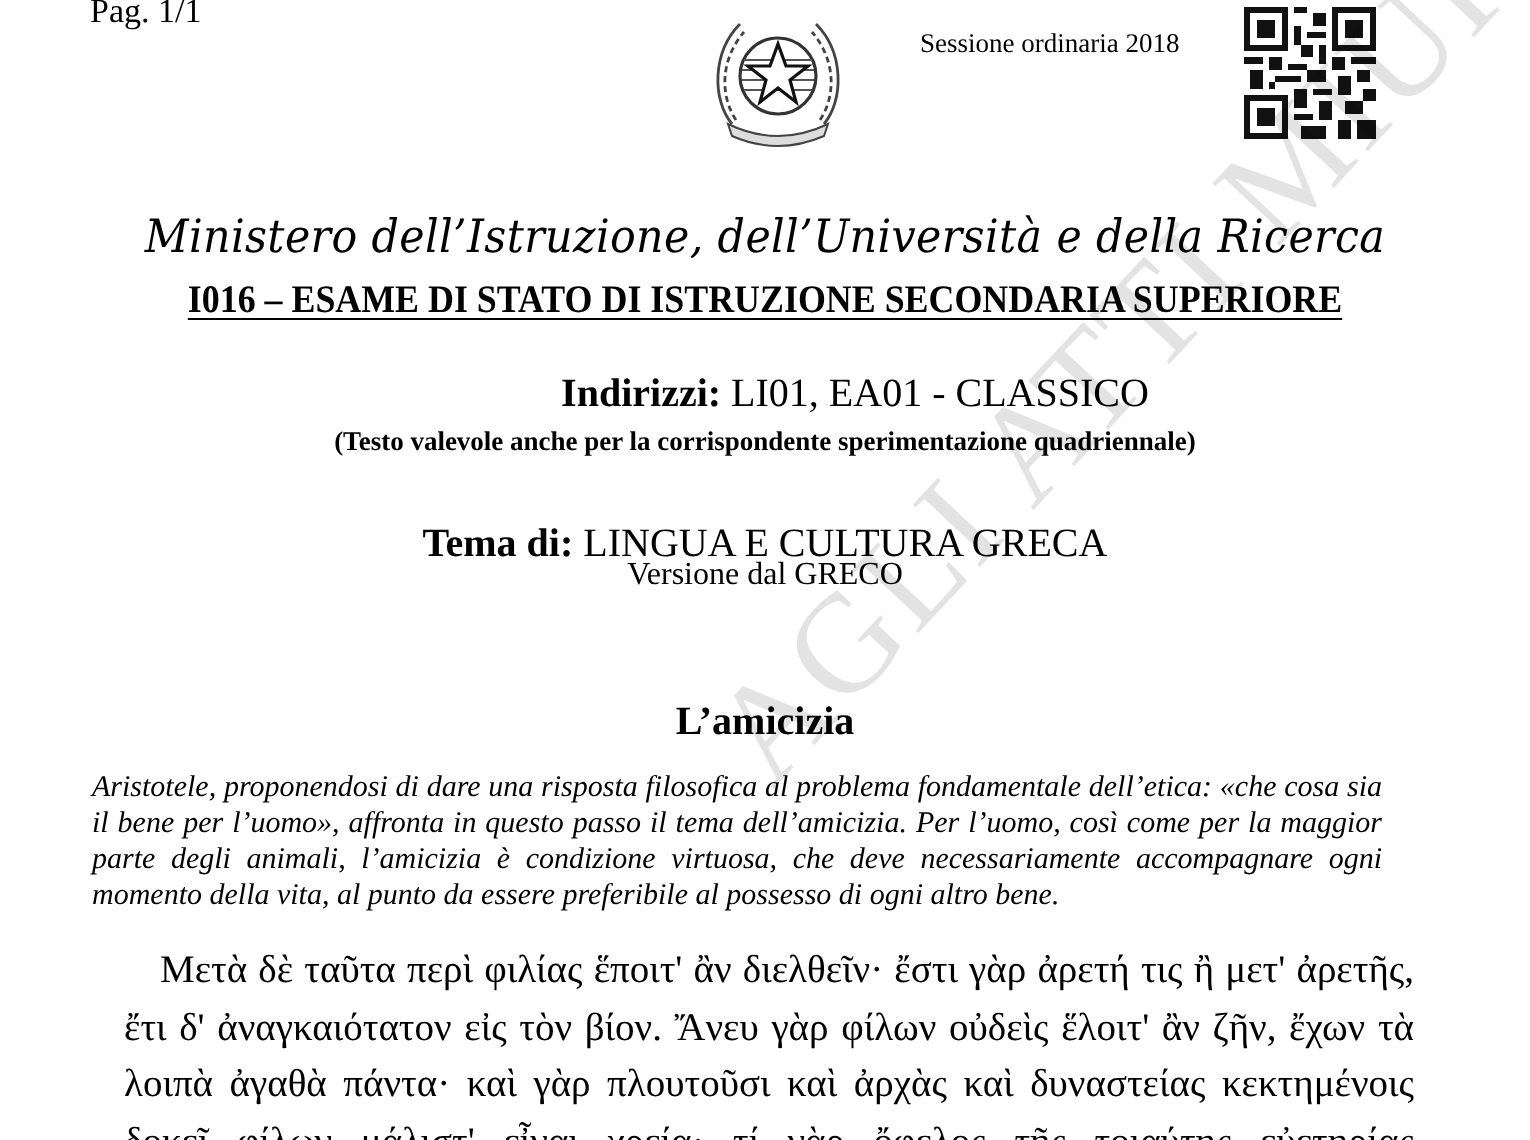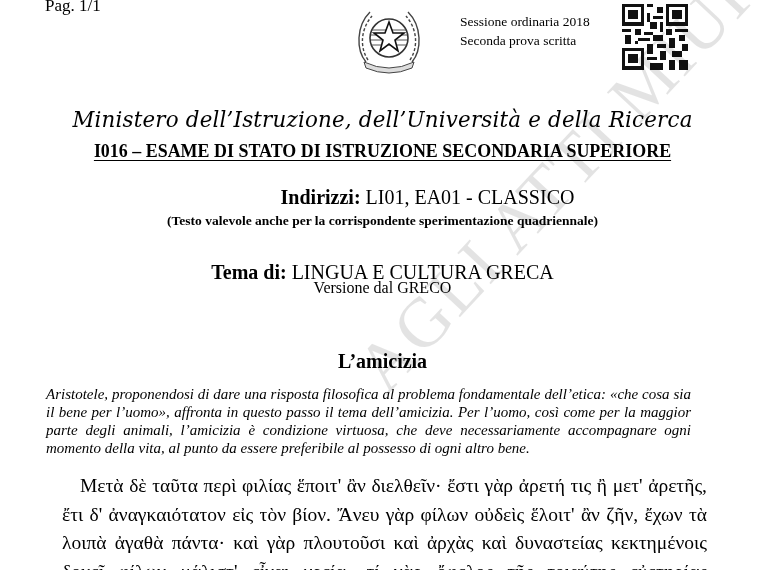--- a/index.html
+++ b/index.html
@@ -60,21 +60,20 @@
       <line x1="19" y1="33" x2="55" y2="33"></line>
     <line x1="19" y1="38" x2="55" y2="38"></line>
       <line x1="20" y1="43" x2="54" y2="43"></line>
   </g>
   <polygon points="37,20 41,31 52,31 43,38 46,49 37,42 28,49 31,38 22,31 33,31" fill="#fff" stroke="#111" stroke-width="1.6"></polygon>
   <path d="M12 60 Q37 72 62 60 L60 66 Q37 76 14 66 Z" fill="#ddd" stroke="#444" stroke-width="1"></path>
 </svg>
 
 <div class="abs session">
   <div>Sessione ordinaria 2018</div>
-  <div>Seconda prova scritta</div>
 </div>
 
 <svg class="abs qr" viewBox="0 0 21 21" shape-rendering="crispEdges">
   <rect width="21" height="21" fill="#fff"></rect>
   <g fill="#111">
     <rect x="0" y="0" width="7" height="7"></rect>
       <rect x="1" y="1" width="5" height="5" fill="#fff"></rect>
       <rect x="2" y="2" width="3" height="3"></rect>
     <rect x="14" y="0" width="7" height="7"></rect>
       <rect x="15" y="1" width="5" height="5" fill="#fff"></rect>

